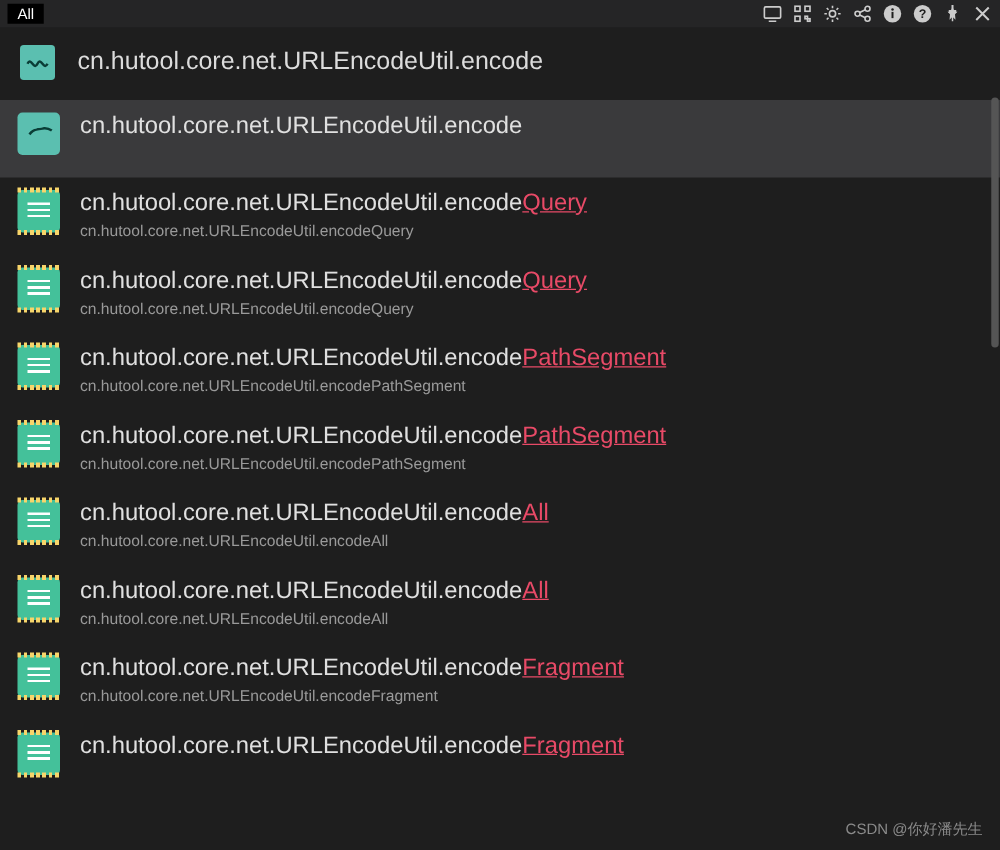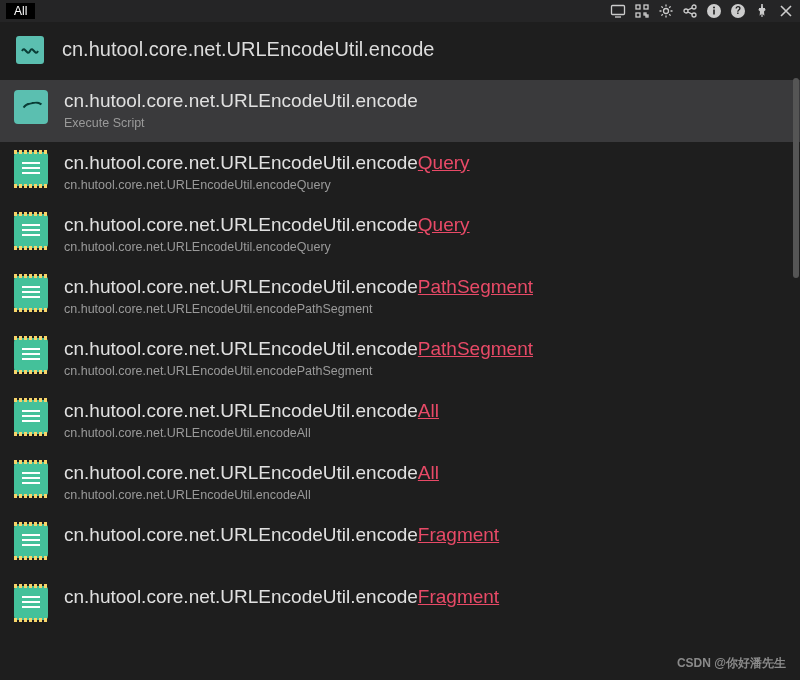--- a/index.html
+++ b/index.html
@@ -139,21 +139,20 @@
       background: #555;
       border-radius: 3px;
     }
     .watermark {
       position: absolute;
       right: 14px;
       bottom: 8px;
       font-size: 12px;
       color: #8a8a8a;
       pointer-events: none;
-      font-weight: bold;
     }
   </style>
 </head>
 <body>
 
 <div class="topbar">
   <div class="tab-row">
     <div class="tab">All</div>
   </div>
   <div class="top-icons">
@@ -208,21 +207,20 @@
 
 <div class="results" id="results">
     <div class="result-item selected">
       <div class="item-icon teal-wave">
         <div class="wave-line"></div>
       </div>
       <div class="item-text">
         <div class="item-title">
           <span class="prefix">cn.hutool.core.net.URLEncodeUtil.encode</span>
         </div>
-        <div class="item-sub">Execute Script</div>
       </div>
     </div>
     <div class="result-item">
       <div class="item-icon green-doc">
         <div class="doc-lines"></div>
       </div>
       <div class="item-text">
         <div class="item-title">
           <span class="prefix">cn.hutool.core.net.URLEncodeUtil.encode</span>
           <span class="match">Query</span>
@@ -292,20 +290,21 @@
     </div>
     <div class="result-item">
       <div class="item-icon green-doc">
         <div class="doc-lines"></div>
       </div>
       <div class="item-text">
         <div class="item-title">
           <span class="prefix">cn.hutool.core.net.URLEncodeUtil.encode</span>
           <span class="match">Fragment</span>
         </div>
+        <div class="item-sub">cn.hutool.core.net.URLEncodeUtil.encodeFragment</div>
       </div>
     </div>
     <div class="result-item">
       <div class="item-icon green-doc">
         <div class="doc-lines"></div>
       </div>
       <div class="item-text">
         <div class="item-title">
           <span class="prefix">cn.hutool.core.net.URLEncodeUtil.encode</span>
           <span class="match">Fragment</span>

